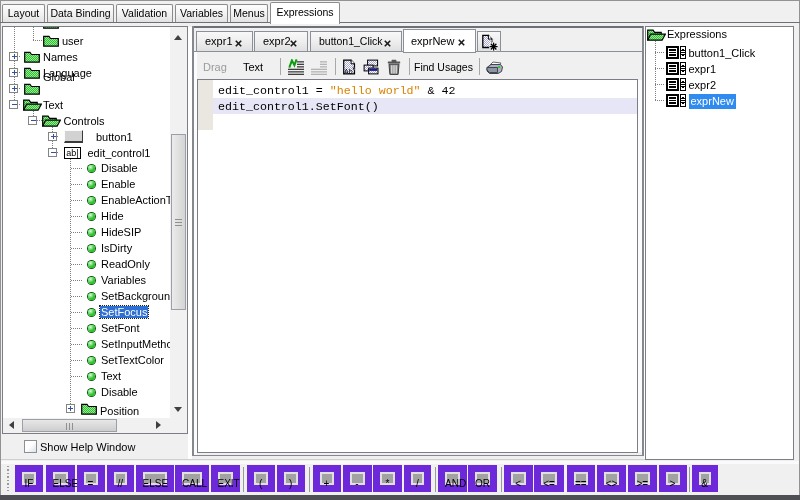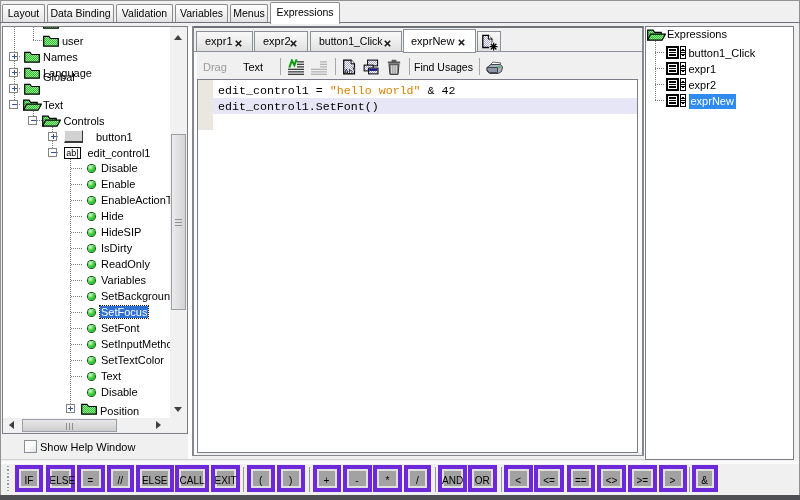--- a/index.html
+++ b/index.html
@@ -19,21 +19,21 @@
 .sb { position:absolute; background:#f1f1f1; }
 .sbthumb { position:absolute; background:linear-gradient(to right,#ebebeb,#d4d4d4); border:1px solid #9ba0a8; }
 .sbthumbh { position:absolute; background:linear-gradient(#e8e8e8,#cdcdcd); border:1px solid #9ba0a8; }
 .arr { position:absolute; width:0; height:0; }
 .mtab { position:absolute; top:31px; height:21px; border:1px solid #8a8f98; background:linear-gradient(#f8f8f8,#eee 50%,#e0e0e0); font-size:11px; line-height:19px; white-space:nowrap; }
 .mtab.act { top:29px; height:24px; background:#fff; z-index:4; line-height:22px; }
 .tx { position:absolute; right:10px; top:7.5px; }
 .mtab.act .tx { top:9px; }
 .tbtxt { position:absolute; top:57px; height:20px; line-height:20px; font-size:11px; }
 .tbsep { position:absolute; top:58px; width:1px; height:17px; background:#a8a8a8; }
-.bbtn { position:absolute; top:465px; height:27px; background:#a2a2a2; border:4px solid #6d28d9; box-shadow:inset 0 0 0 2px #e0e0e0; color:#000; font-size:10px; text-align:center; line-height:24px; }
+.bbtn { position:absolute; top:465px; height:27px; background:#a2a2a2; border:7px solid #6d28d9; box-shadow:inset 0 0 0 2px #e0e0e0; color:#000; font-size:10px; text-align:center; line-height:24px; }
 .bsep { position:absolute; top:467px; width:1px; height:25px; background:#9a9a9a; }
 .mono { font-family:"Liberation Mono", monospace; }
 .ticn { position:absolute; top:59px; }
 
 </style>
 </head>
 <body>
 <svg width="0" height="0" style="position:absolute;">
     <defs>
 <pattern id="gh" width="2" height="2" patternUnits="userSpaceOnUse">

